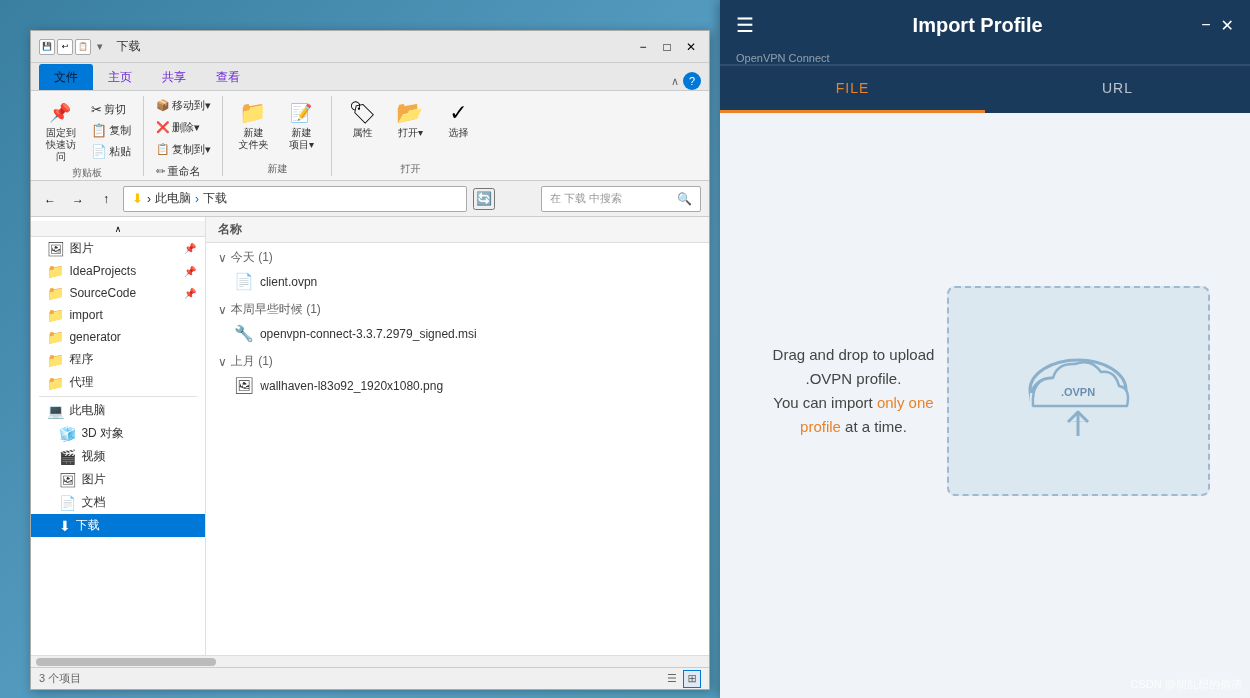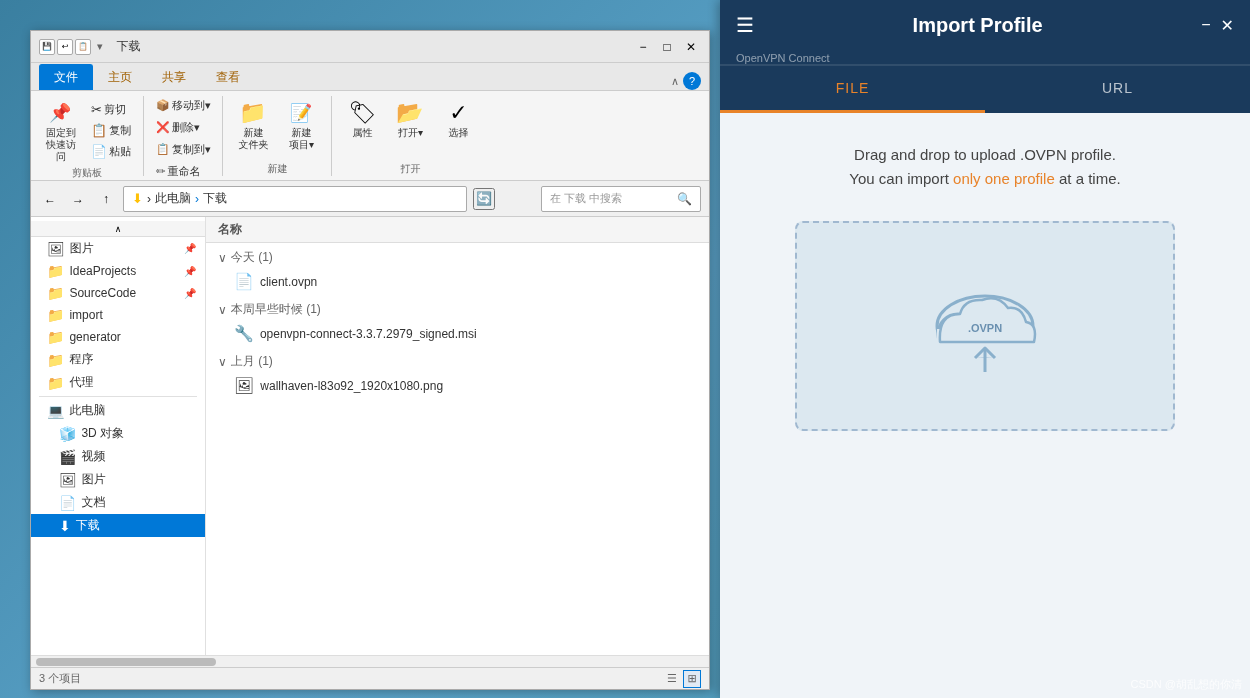--- a/index.html
+++ b/index.html
@@ -99,25 +99,25 @@
     .ribbon-tab {
       padding: 4px 14px;
       font-size: 12px;
       cursor: pointer;
       border: 1px solid transparent;
       border-bottom: none;
       border-radius: 3px 3px 0 0;
     }
     .ribbon-tab.active {
       background: #0078d7;
-      color: #ffffff;
+      color: #0f172a;
       border-color: #0078d7;
     }
     .ribbon-tab:not(.active) {
-      color: #a16207;
+      color: #6d28d9;
     }
 
     
     .ribbon {
       background: #f5f5f5;
       height: 90px;
       border-bottom: 1px solid #ccc;
       display: flex;
       align-items: center;
       padding: 4px 8px;
@@ -437,21 +437,21 @@
     .ovpn-tab.active {
       color: #e8832a;
       border-bottom: 3px solid #e8832a;
     }
 
     
     .ovpn-content {
       flex: 1;
       padding: 30px 40px;
       display: flex;
-      flex-direction: column;
+      flex-direction: row;
       align-items: center;
       background: #f0f4f8;
     }
 
     .ovpn-description {
       font-size: 15px;
       color: #444;
       text-align: center;
       line-height: 1.6;
       margin-bottom: 30px;

